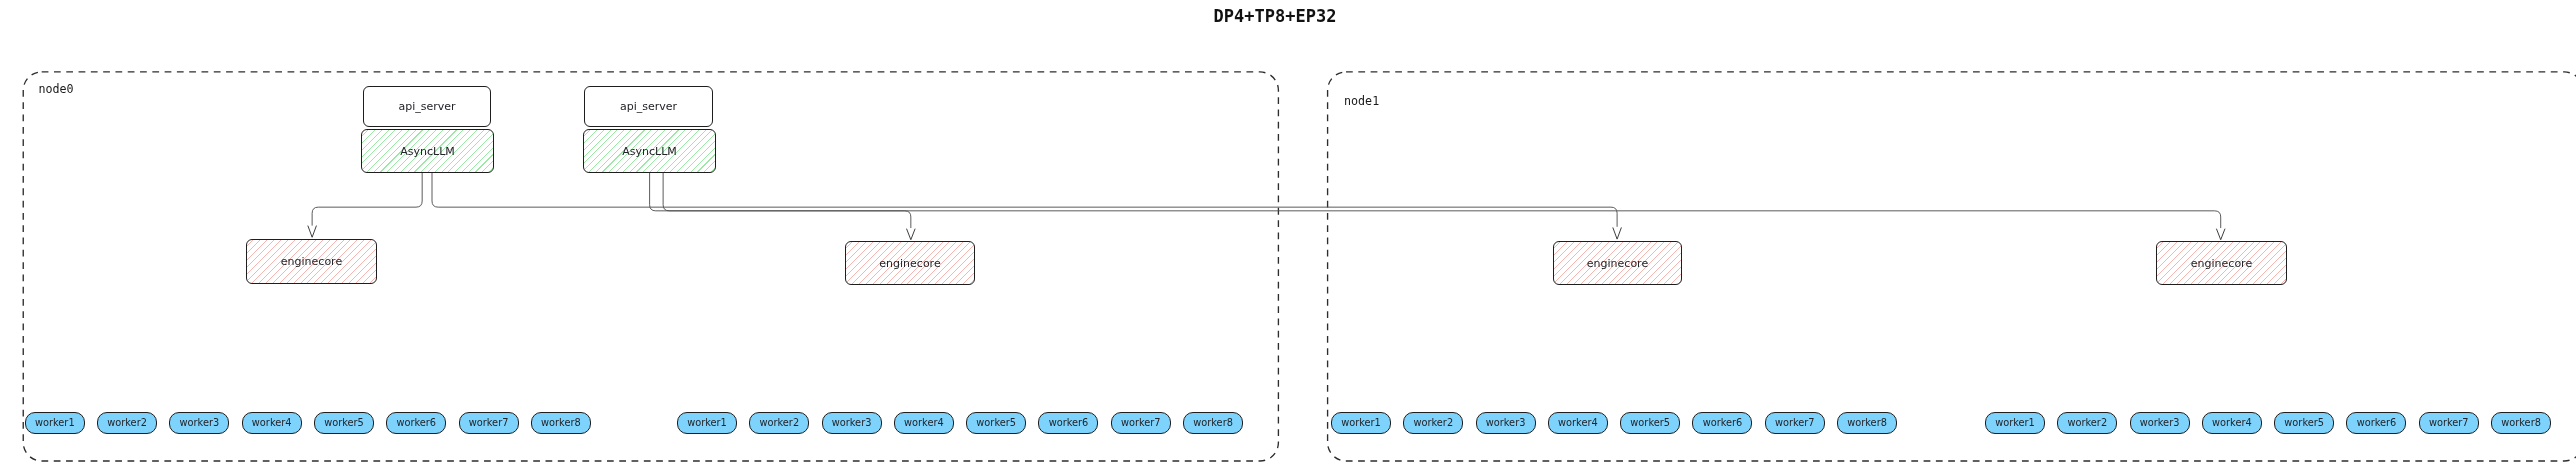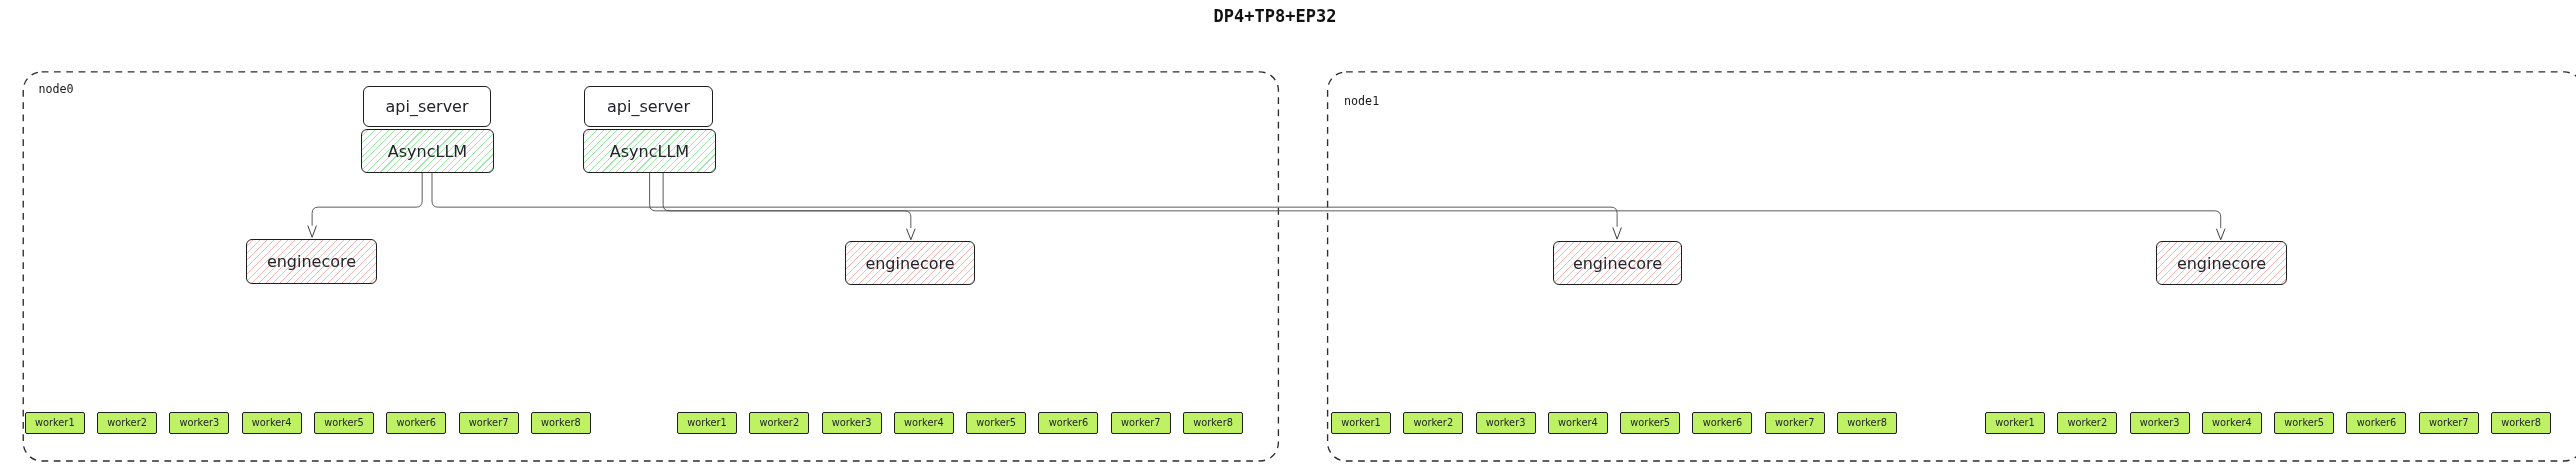--- a/index.html
+++ b/index.html
@@ -11,30 +11,30 @@
   .title{position:absolute;left:1260px;top:6.2px;transform:translateX(-50%);
          font-family:"DejaVu Sans Mono","Liberation Mono",monospace;
          font-weight:bold;font-size:17px;color:#111;white-space:nowrap;}
 
   .node-label{position:absolute;
               font-family:"DejaVu Sans Mono","Liberation Mono",monospace;
               font-size:11.7px;color:#1a1a1a;white-space:nowrap;text-align:center;}
 
   .box{position:absolute;box-sizing:border-box;border:1.4px solid #1e1e1e;
        border-radius:6px;background:#ffffff;display:flex;align-items:center;
-       justify-content:center;font-size:16px;color:#232329;white-space:nowrap;}
+       justify-content:center;font-size:11px;color:#232329;white-space:nowrap;}
 
   .hatch-green{background:#ffffff repeating-linear-gradient(135deg,
                rgba(0,0,0,0) 0px,rgba(0,0,0,0) 4px,#9ce8a6 4px,#9ce8a6 4.8px);}
   .hatch-red{background:#ffffff repeating-linear-gradient(135deg,
                rgba(0,0,0,0) 0px,rgba(0,0,0,0) 4.2px,#f5b5b1 4.2px,#f5b5b1 4.9px);text-align:center;}
 
   .workers{position:absolute;top:412px;display:flex;gap:12.3px;}
   .worker-box{box-sizing:border-box;width:60px;height:21.5px;border:1.2px solid #1e1e1e;
-              border-radius:2px;background:#bef264;display:flex;align-items:center;
+              border-radius:10px;background:#7dd3fc;display:flex;align-items:center;
               justify-content:center;font-size:9.8px;color:#232329;white-space:nowrap;}
 </style>
 </head>
 <body>
 
 <div class="canvas">
 
   <svg class="overlay" viewBox="0 0 4188 763">
 
     <rect x="12" y="117" width="2042" height="633" rx="30" fill="none" stroke="#2d2d2d" stroke-width="2.2" stroke-dasharray="11 9"></rect>

